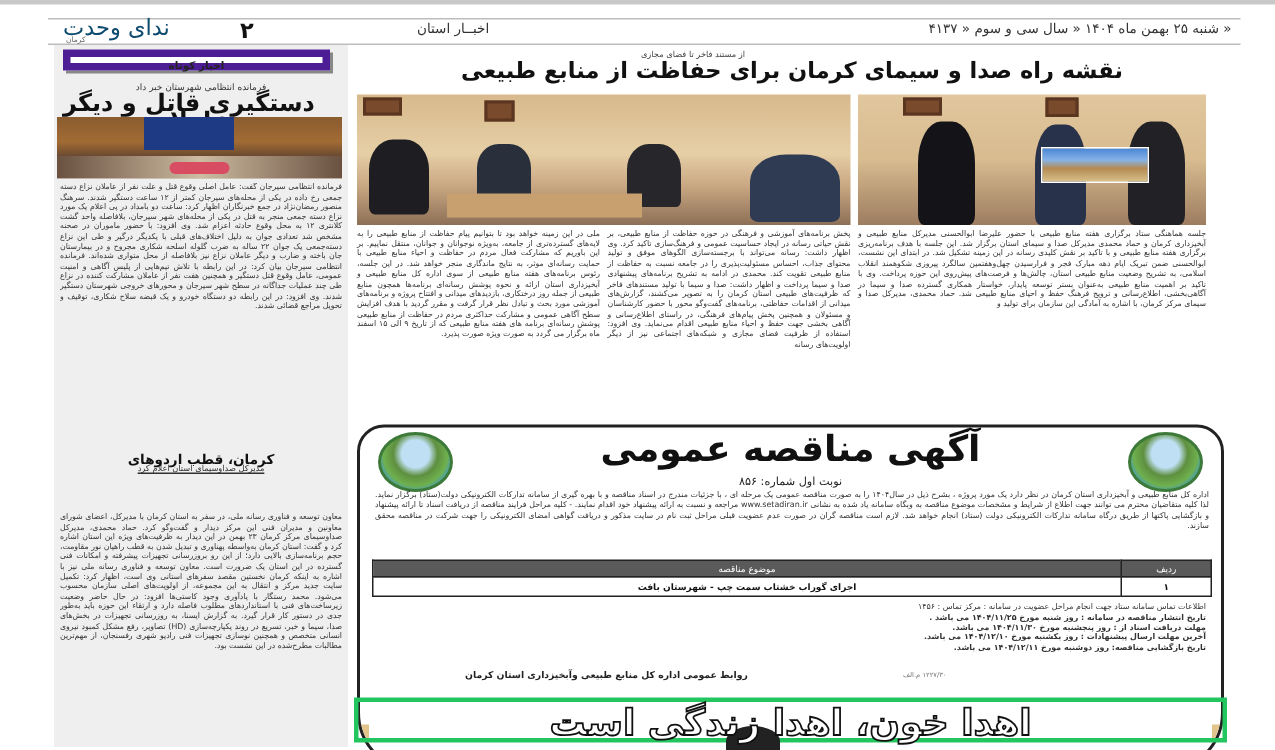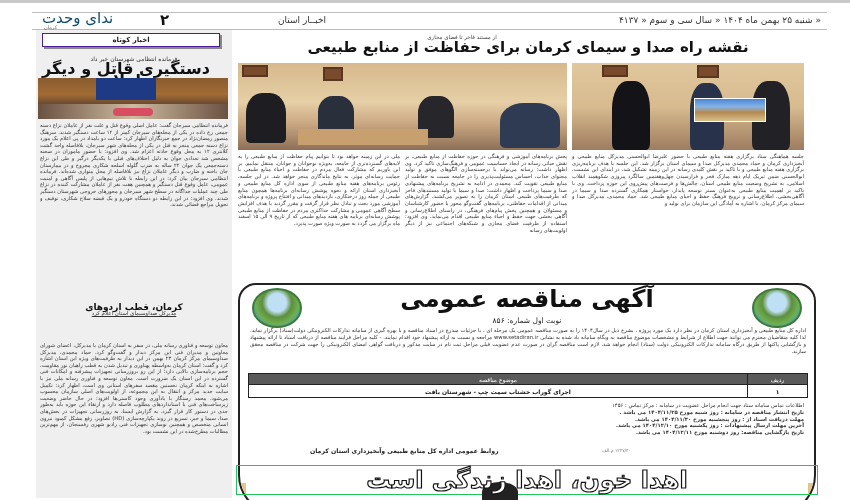--- a/index.html
+++ b/index.html
@@ -13,21 +13,21 @@
     border-top: 1px solid #bdbdbd; border-bottom: 1px solid #bdbdbd; direction: rtl;
     display: flex; align-items: center; font-size: 9px; }
   .mh-date { position: absolute; right: 6px; top: 2px; font-size: 9px; letter-spacing: .5px; color: #333; }
   .mh-section { position: absolute; left: 246px; top: 2px; font-size: 9px; color: #333; }
   .mh-page { position: absolute; left: 128px; top: -2px; font-size: 15px; font-weight: bold; color: #111; }
   .mh-paper { position: absolute; left: 10px; top: -4px; font-size: 15px; font-weight: normal; color: #0c4a6e; }
   .mh-city { position: absolute; left: 12px; top: 11px; font-size: 5px; color: #666; }
 
   
   .sidebar { position: absolute; left: 36px; top: 30px; width: 196px; height: 468px; background: #efefef; direction: rtl; }
-  .short-news-box { position: absolute; left: 6px; top: 3px; width: 178px; height: 14px; border: 1px solid #4c1d95;
+  .short-news-box { position: absolute; left: 6px; top: 3px; width: 178px; height: 14px; border: 5px solid #4c1d95;
     background: #fff; font-size: 7px; text-align: center; line-height: 12px; font-weight: bold; box-shadow: 2px 2px 0 #888; }
   .side-kicker { position: absolute; top: 25px; width: 196px; text-align: center; font-size: 6px; color: #333; }
   .side-title { position: absolute; top: 33px; width: 212px; text-align: center; font-size: 16px; font-weight: bold; line-height: 12px; color: #111; }
   .side-photo { position: absolute; left: 2px; top: 48px; width: 190px; height: 41px; overflow: hidden;
     background: linear-gradient(180deg, #8a5c2f 0%, #a26b34 40%, #5b4130 70%, #b7a68f 100%); }
   .side-photo .banner { position: absolute; left: 58px; top: 0; width: 60px; height: 22px; background: #1e3a85; }
   .side-photo .table { position: absolute; left: 0; top: 26px; width: 190px; height: 15px; background: linear-gradient(90deg,#6a5140,#cdbba2 50%,#6a5140); }
   .side-photo .flowers { position: absolute; left: 75px; top: 30px; width: 40px; height: 8px; background: #d94d63; border-radius: 4px; }
   .side-text { position: absolute; left: 4px; width: 188px; font-size: 5.2px; line-height: 6.6px; color: #333; text-align: justify; }
   .side-text2-kicker { position: absolute; top: 280px; width: 196px; text-align: center; font-size: 5.5px; color: #333; text-decoration: underline; }
@@ -63,21 +63,21 @@
   .ad-title { position: absolute; top: 0; width: 100%; text-align: center; font-size: 24px; font-weight: bold; color: #111; letter-spacing: 1px; }
   .ad-sub { position: absolute; top: 31px; width: 100%; text-align: center; font-size: 7.5px; font-weight: normal; color: #222; }
   .ad-text { position: absolute; left: 10px; top: 42px; width: 556px; font-size: 5.3px; line-height: 7px; color: #333; text-align: justify; }
   .ad-table { position: absolute; left: 8px; top: 88px; width: 560px; border-collapse: collapse; font-size: 6px; }
   .ad-table th { background: #5a5a5a; color: #fff; font-weight: normal; height: 11px; border: 1px solid #222; }
   .ad-table td { height: 13px; border: 1px solid #222; text-align: center; color: #111; font-weight: bold; }
   .ad-info { position: absolute; right: 10px; top: 117px; width: 556px; font-size: 5.3px; line-height: 6.8px; color: #333; }
   .ad-sign { position: absolute; left: 70px; top: 162px; font-size: 6.2px; font-weight: bold; color: #222; }
   .ad-code { position: absolute; left: 362px; top: 163px; font-size: 4.5px; color: #777; }
 
-  .blood { position: absolute; left: 236px; top: 465px; width: 582px; height: 30px; border: 1px solid #22c55e;
+  .blood { position: absolute; left: 236px; top: 465px; width: 582px; height: 30px; border: 3px solid #22c55e;
     text-align: center; direction: rtl; font-size: 24px; line-height: 28px; font-weight: bold; color: #fff;
     -webkit-text-stroke: 1.2px #111; letter-spacing: 2px; }
   .blood-drop { position: absolute; left: 245px; top: 16px; width: 36px; height: 20px; background: #222; border-radius: 50% 50% 0 0; }
 </style>
 </head>
 <body>
 
 <div class="topline"></div>
 
 <div class="masthead">

